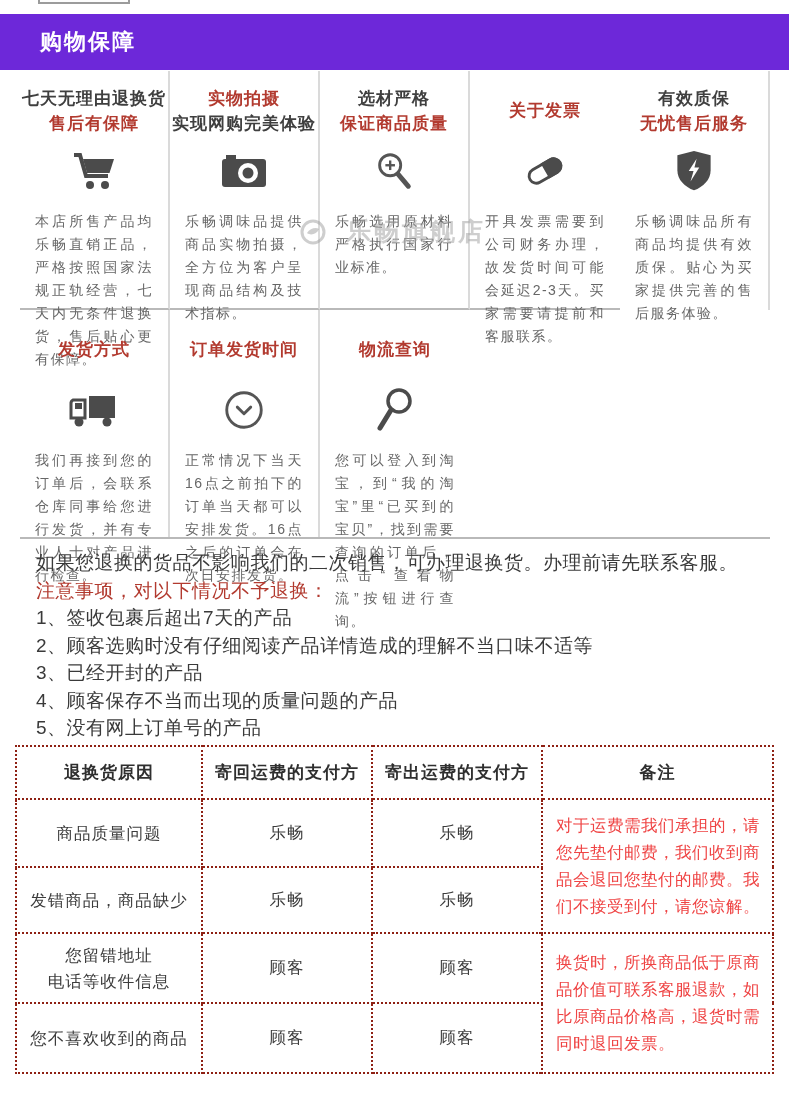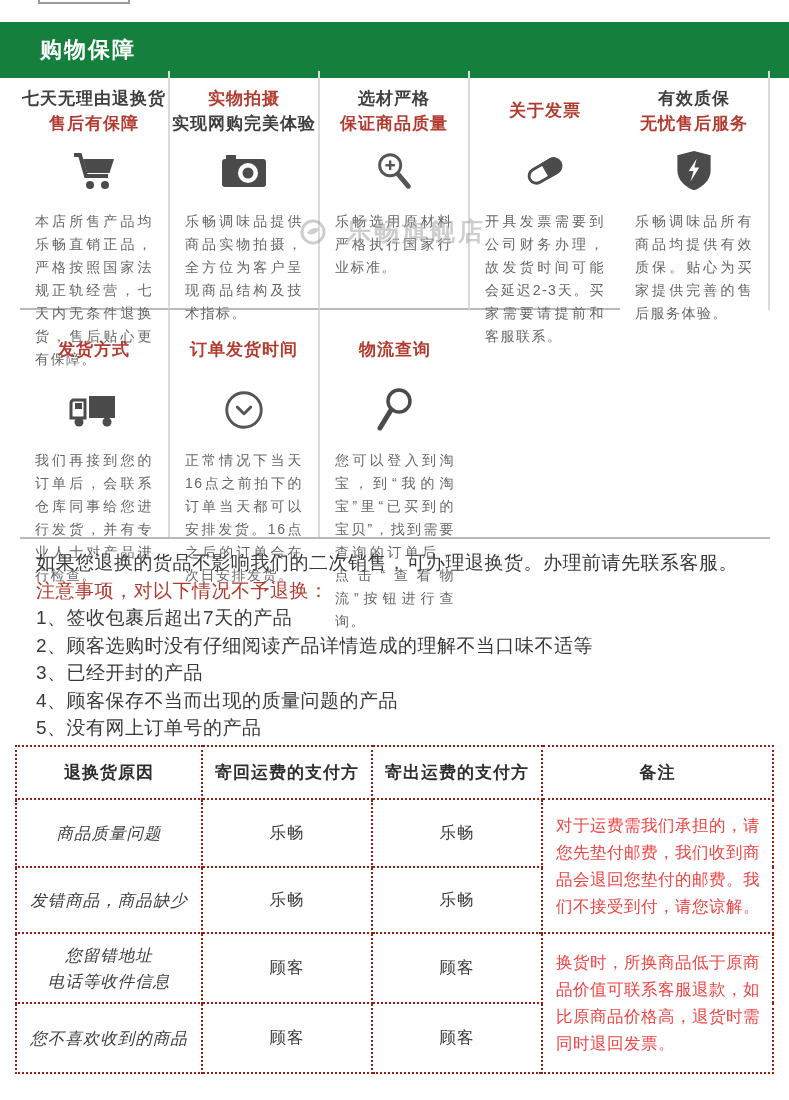--- a/index.html
+++ b/index.html
@@ -13,21 +13,21 @@
 
   
   .top-remnant {
     position:absolute; left:38px; top:-4px; width:92px; height:8px;
     border:2px solid #9b9b9b; background:#fdfdfd;
   }
 
   
   .title-bar {
     position:absolute; left:0; top:14px; width:789px; height:56px;
-    background:#15803d; display:flex; align-items:center;margin-top:8px;
+    background:#6d28d9; display:flex; align-items:center;
   }
   .title-bar .label {
     color:#fff; font-size:22px; font-weight:bold; padding-left:40px; letter-spacing:2px;
   }
 
   
   .ggrid {
     position:absolute; left:20px; top:71px; width:750px;
     display:grid; grid-template-columns:repeat(5,1fr); grid-template-rows:239px 227px;
     border-bottom:2px solid #b9b9b9;
@@ -69,21 +69,21 @@
   .rtable td, .rtable th { border:2px dotted #8e2013; background:#fff; }
   .rtable th {
     height:53px; font-size:17px; font-weight:bold; color:#2f2f2f; letter-spacing:1px;
     text-align:center; vertical-align:middle;
   }
   .rtable td {
     text-align:center; vertical-align:middle; font-size:16.5px; color:#3c3c3c; letter-spacing:1px;
   }
   .rtable .h1 { height:68px; } .rtable .h2 { height:66px; }
   .rtable .h3 { height:70px; } .rtable .h4 { height:70px; }
-  .rtable .reason { white-space:pre-line; line-height:26px;font-style:italic; }
+  .rtable .reason { white-space:pre-line; line-height:26px; }
   .rtable .remark {
     text-align:left; vertical-align:middle; padding:8px 12px 8px 13px;
     font-size:16.5px; line-height:27px; letter-spacing:.5px; color:#ef4444; text-align:justify;
   }
   .icon { display:inline-flex; }
 </style>
 </head>
 <body>
 
 <div class="page">

